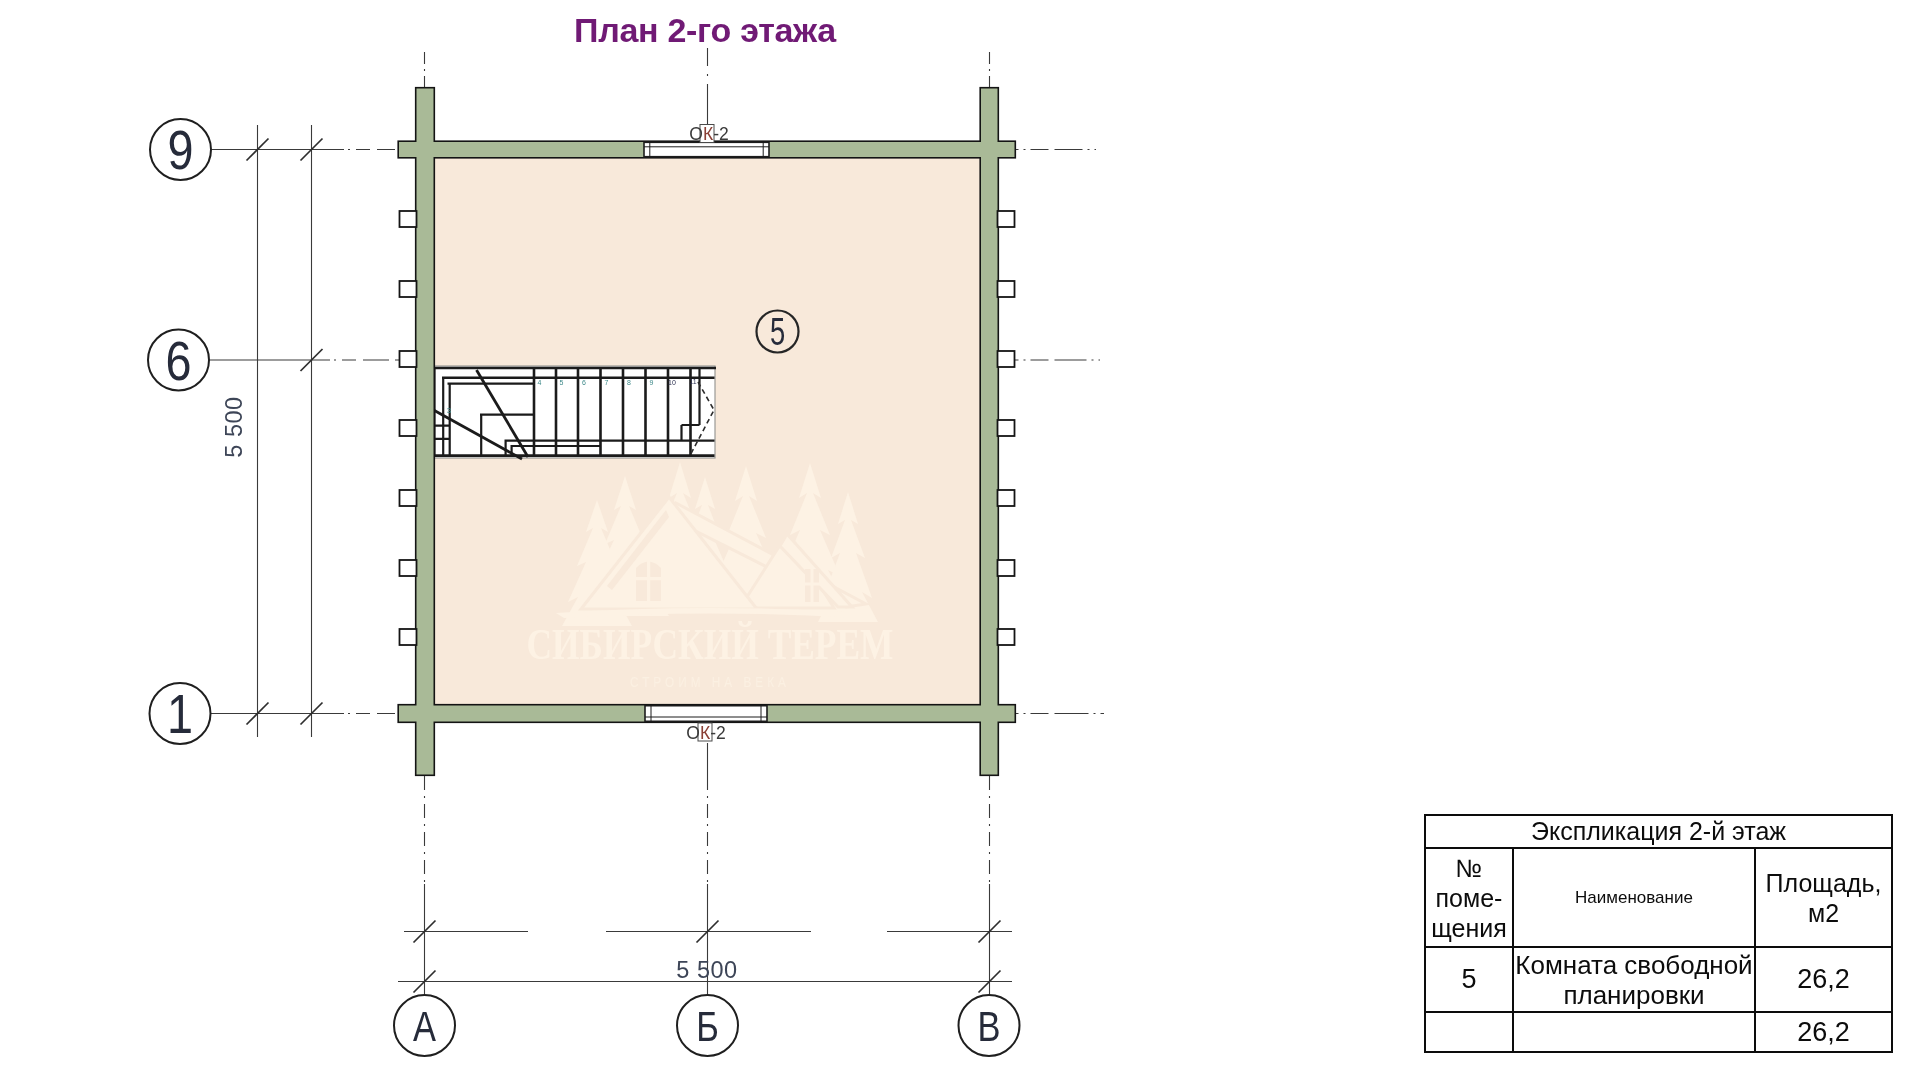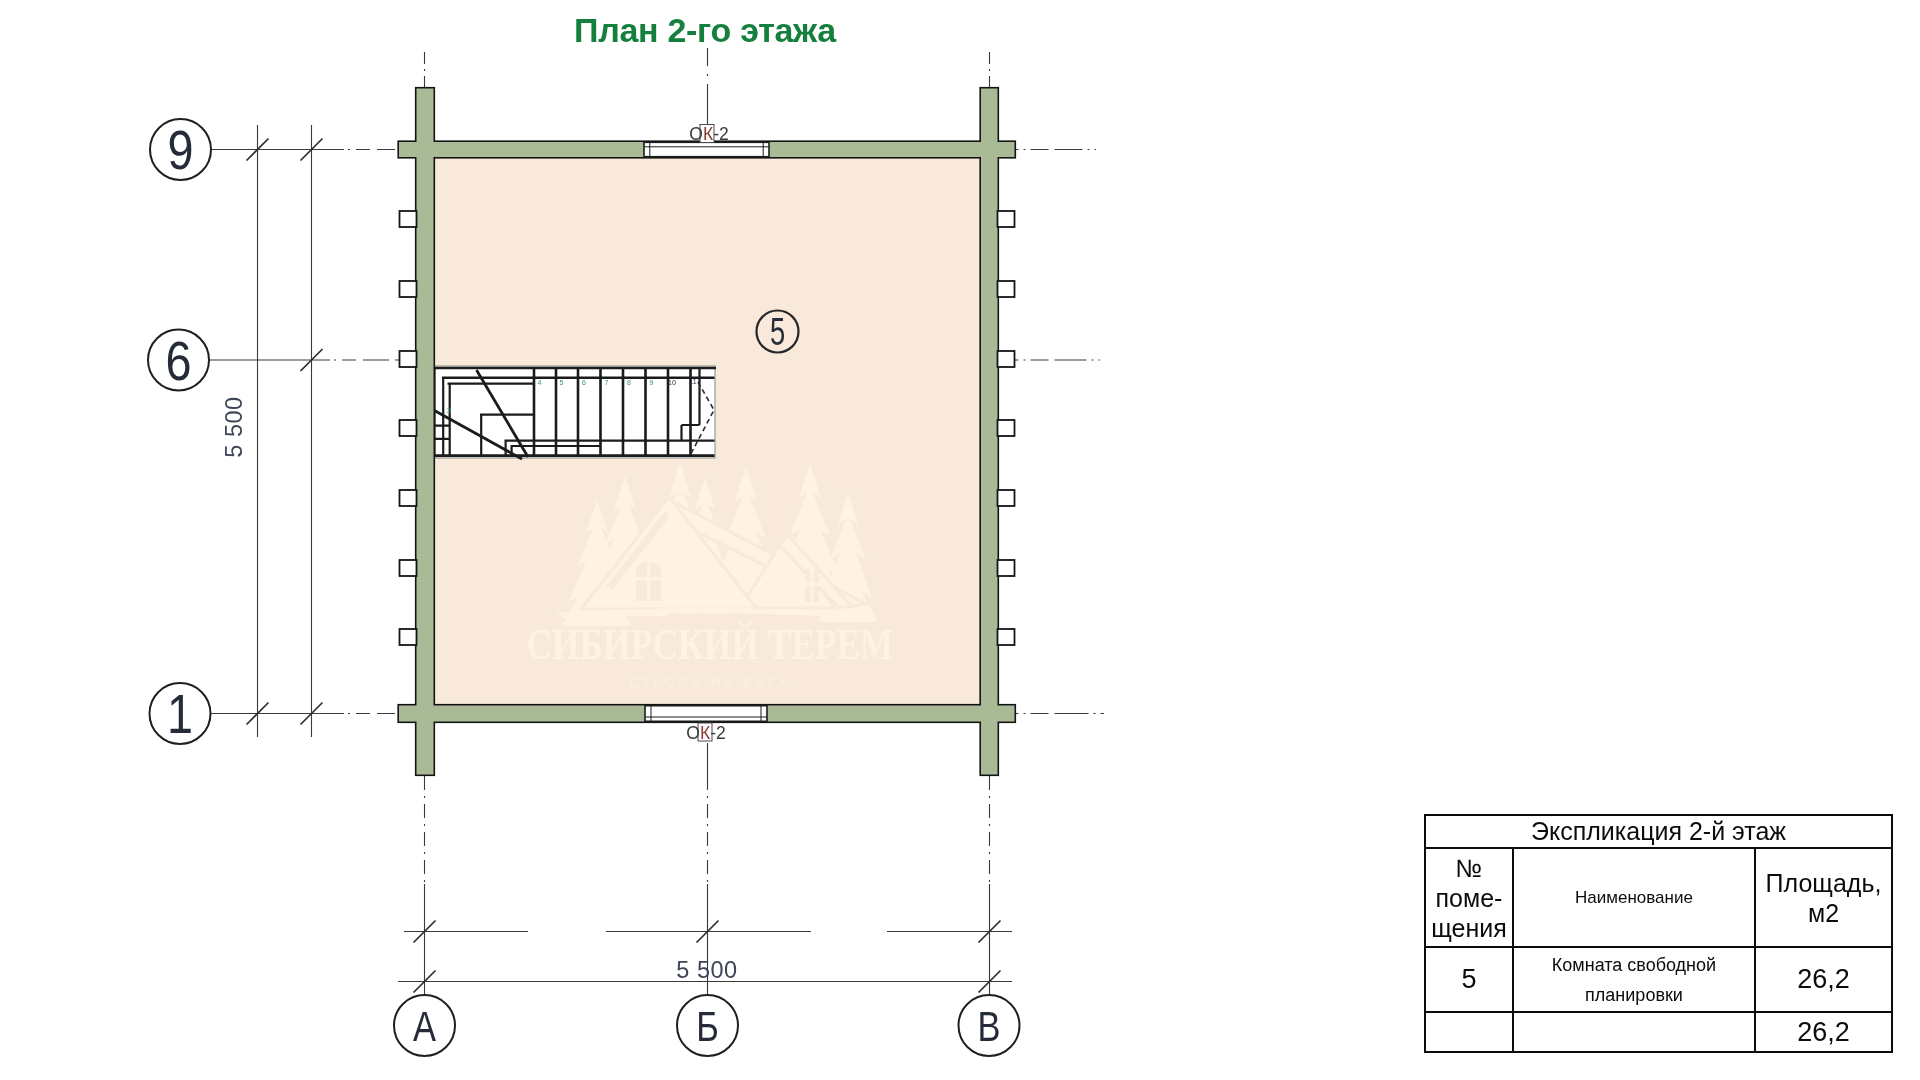--- a/index.html
+++ b/index.html
@@ -4,21 +4,21 @@
 <style>
 html,body{margin:0;padding:0;width:1920px;height:1080px;background:#ffffff;overflow:hidden;}
 body{font-family:"Liberation Sans",sans-serif;position:relative;}
 .abs{position:absolute;}
 table.expl{border-collapse:collapse;table-layout:fixed;}
 table.expl td{border:2px solid #0c0c0c;text-align:center;vertical-align:middle;padding:0;color:#0c0c0c;}
 </style>
 </head>
 <body>
 
-<div class="abs" style="left:455px;top:11px;width:500px;text-align:center;font-size:34px;font-weight:bold;color:#15803d;letter-spacing:-0.3px;">План 2-го этажа</div>
+<div class="abs" style="left:455px;top:11px;width:500px;text-align:center;font-size:34px;font-weight:bold;color:#701a75;letter-spacing:-0.3px;">План 2-го этажа</div>
 
 <svg class="abs" style="left:0;top:0" width="1920" height="1080" viewBox="0 0 1920 1080">
 
 <rect x="433" y="156.5" width="549" height="550" fill="#f8e9da"></rect>
 
 <g>
 
 <g fill="#fdf2e4">
 <path d="M625 476 L614 510 L621 506 L605 544 L614 540 L594 582 L606 576 L581 616 L669 616 L644 576 L656 582 L636 540 L645 544 L629 506 L636 510 Z"></path>
 <path d="M597 500 L586 532 L593 528 L577 566 L586 562 L568 602 L578 597 L562 626 L632 626 L616 597 L626 602 L608 562 L617 566 L601 528 L608 532 Z"></path>
@@ -254,21 +254,21 @@
         </tr>
 
 <tr style="height:99px;">
           <td style="line-height:30px;font-size:25px;">№<br>поме-<br>щения</td>
           <td style="font-size:17px;">Наименование</td>
           <td style="line-height:30px;font-size:25px;margin-left:33px;">Площадь,<br>м2</td>
         </tr>
 
 <tr style="height:65px;">
           <td style="font-size:27px;">5</td>
-          <td style="line-height:30px;font-size:18px;white-space:nowrap;">Комната свободной<br>планировки</td>
+          <td style="line-height:30px;font-size:26px;white-space:nowrap;">Комната свободной<br>планировки</td>
           <td style="font-size:27px;">26,2</td>
         </tr>
 
 <tr style="height:40px;">
           <td></td>
           <td></td>
           <td style="font-size:27px;">26,2</td>
         </tr>
 </tbody>
     </table>

